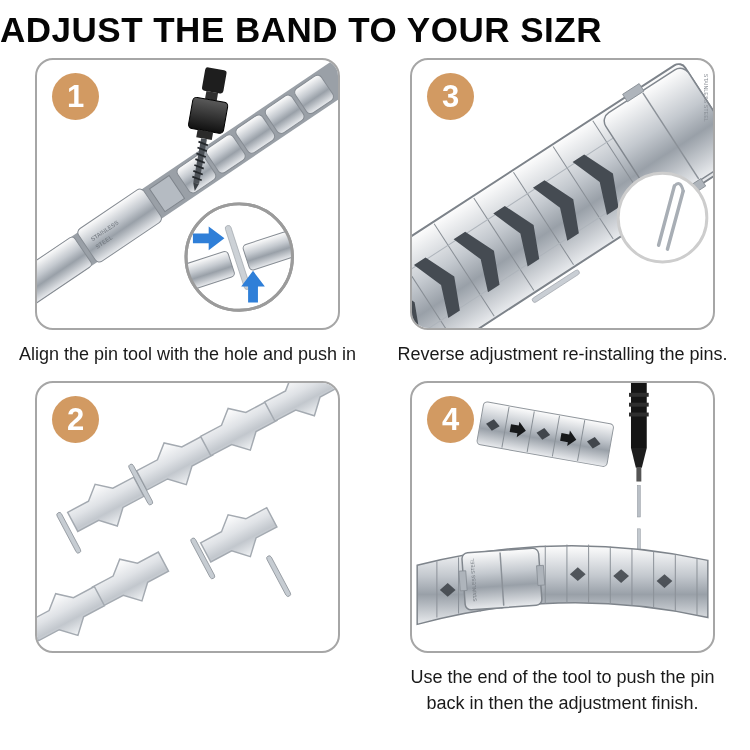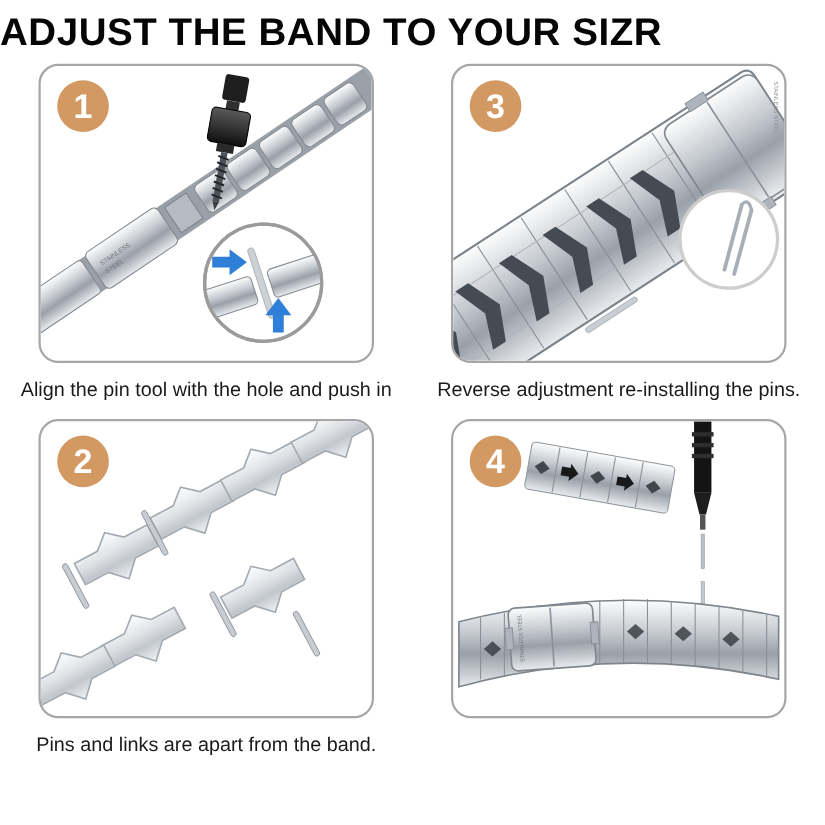--- a/index.html
+++ b/index.html
@@ -205,24 +205,20 @@
             <use href="#s2lnk" transform="translate(95 200) rotate(-28)"></use>
             <use href="#s2lnk" transform="translate(30 235) rotate(-28)"></use>
           </g>
           <g fill="#c6ccd2" stroke="#8f959c" stroke-width="0.8">
             <use href="#s2pin" transform="translate(105 103) rotate(62)"></use>
             <use href="#s2pin" transform="translate(32 152) rotate(62)"></use>
             <use href="#s2pin" transform="translate(168 178) rotate(62)"></use>
             <use href="#s2pin" transform="translate(245 196) rotate(62)"></use>
           </g>
         </svg>
-      </div>
-      <div class="caption">
-        <div>Pins and links are apart from the band.</div>
-        <div></div>
       </div>
     </div>
 
     <div class="cell">
       <div class="panel">
         <div class="badge">
           <span>4</span>
         </div>
         <svg viewBox="0 0 305 272" aria-hidden="true">
           <defs>
@@ -289,16 +285,20 @@
             <g transform="rotate(-4 91 199)">
               <rect x="52" y="170" width="78" height="58" rx="6" fill="url(#s4m)" stroke="#81878e" stroke-width="1.5"></rect>
               <line x1="91" y1="172" x2="91" y2="226" stroke="#8b9198" stroke-width="1.5"></line>
               <rect x="48" y="188" width="7" height="20" fill="#aeb4bb" stroke="#858b92" stroke-width="0.8"></rect>
               <rect x="127" y="188" width="7" height="20" fill="#aeb4bb" stroke="#858b92" stroke-width="0.8"></rect>
               <text x="64" y="220" font-size="5" fill="#70767d" transform="rotate(-90 64 220)">STAINLESS STEEL</text>
             </g>
           </g>
         </svg>
       </div>
+      <div class="caption">
+        <div>Use the end of the tool to push the pin</div>
+        <div>back in then the adjustment finish.</div>
+      </div>
     </div>
 
   </div>
 </div>
 
 </body></html>

